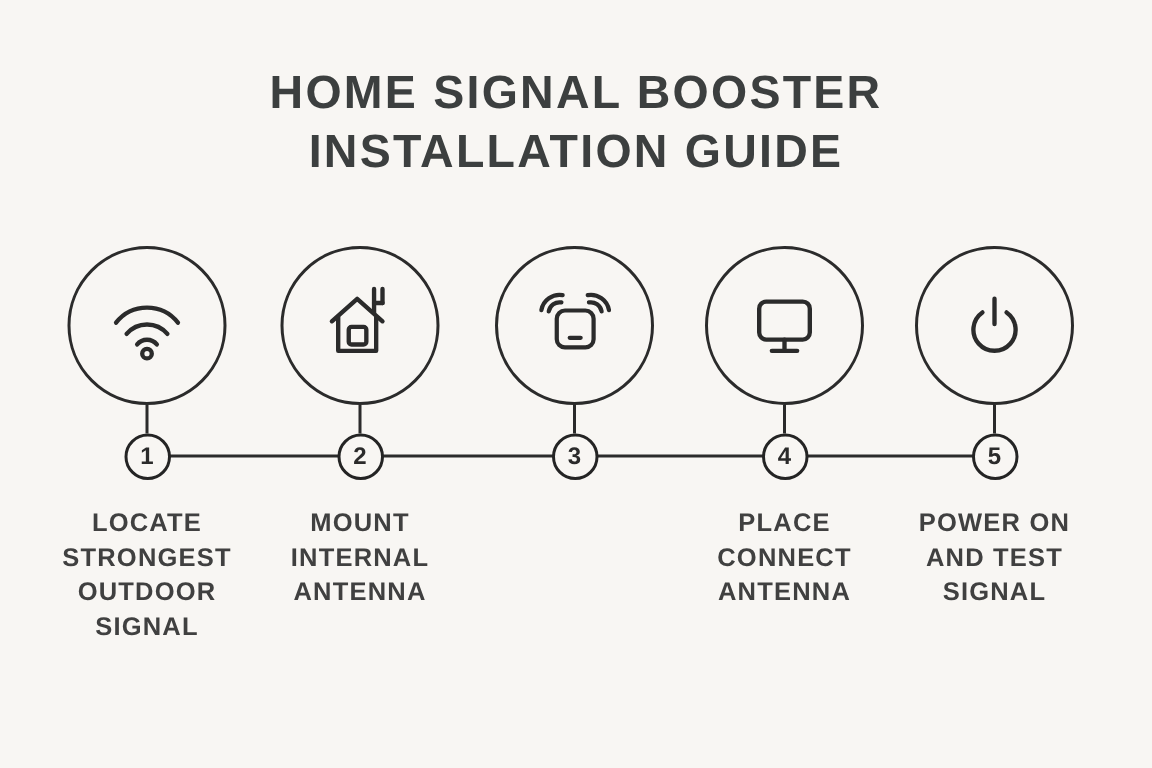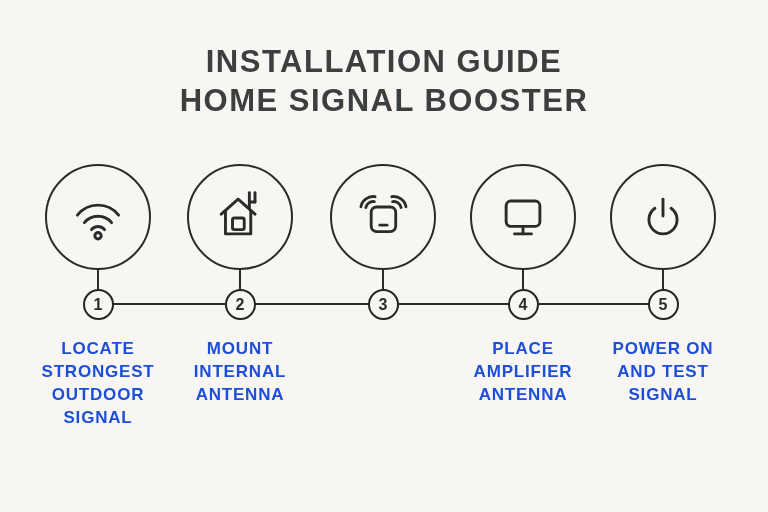--- a/index.html
+++ b/index.html
@@ -87,32 +87,32 @@
     font-weight: bold;
     color: #2b2b2b;
   }
   .step-label {
     margin-top: 17px;
     text-align: center;
     font-size: 17px;
     font-weight: bold;
     letter-spacing: 0.8px;
     line-height: 23px;
-    color: #1d4ed8;
+    color: #404040;
     white-space: pre-line;
   }
 </style>
 </head>
 <body>
 
 <div class="canvas">
 
   <div class="title">
+    <div>HOME SIGNAL BOOSTER</div>
     <div>INSTALLATION GUIDE</div>
-    <div>HOME SIGNAL BOOSTER</div>
   </div>
 
   <div class="timeline-h"></div>
 
   <div class="step s1">
     <div class="icon-circle">
       <svg viewBox="0 0 64 64">
         <path d="M10 30 a28 28 0 0 1 44 0"></path>
         <path d="M17.5 38 a19 19 0 0 1 29 0"></path>
         <path d="M25 45.5 a9 9 0 0 1 14 0"></path>
@@ -164,21 +164,21 @@
     <div class="icon-circle">
       <svg viewBox="0 0 64 64">
         <rect x="14" y="15" width="36" height="27" rx="5"></rect>
         <path d="M32 42 V50"></path>
         <path d="M23 50 H41"></path>
       </svg>
     </div>
     <div class="v-connector"></div>
     <div class="num-circle">4</div>
     <div class="step-label">PLACE
-AMPLIFIER
+CONNECT
 ANTENNA</div>
   </div>
 
   <div class="step s5">
     <div class="icon-circle">
       <svg viewBox="0 0 64 64">
         <path d="M40.6 22.7 A15 15 0 1 1 23.4 22.7"></path>
         <path d="M32 13 V31"></path>
       </svg>
     </div>

